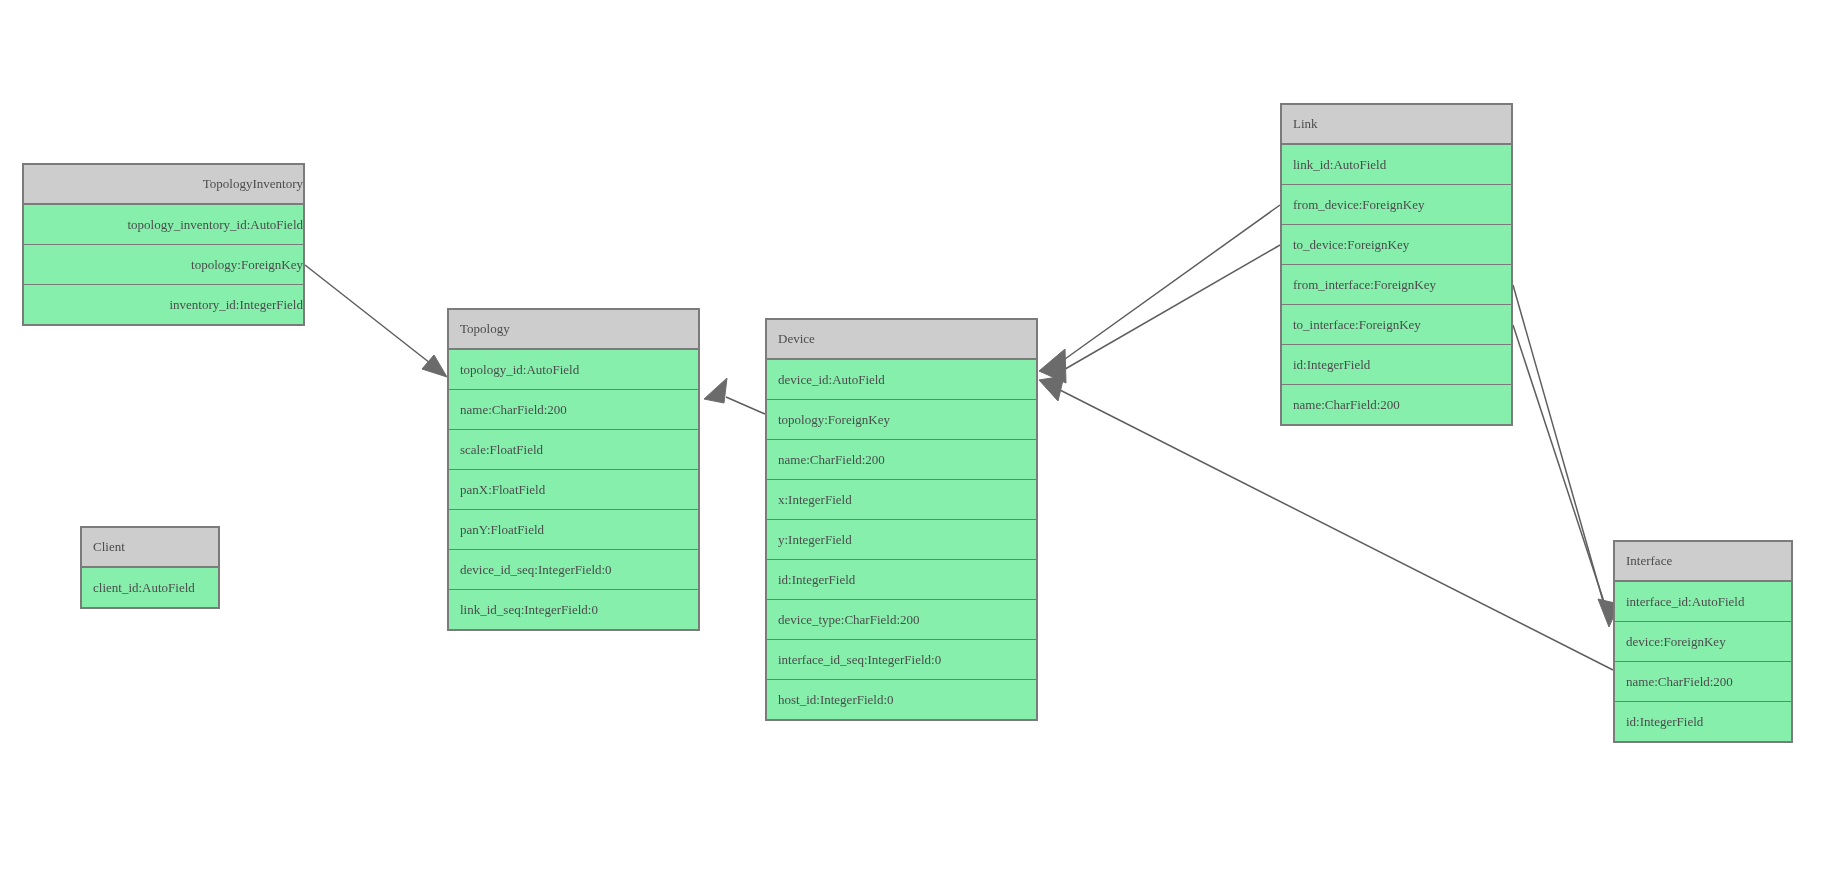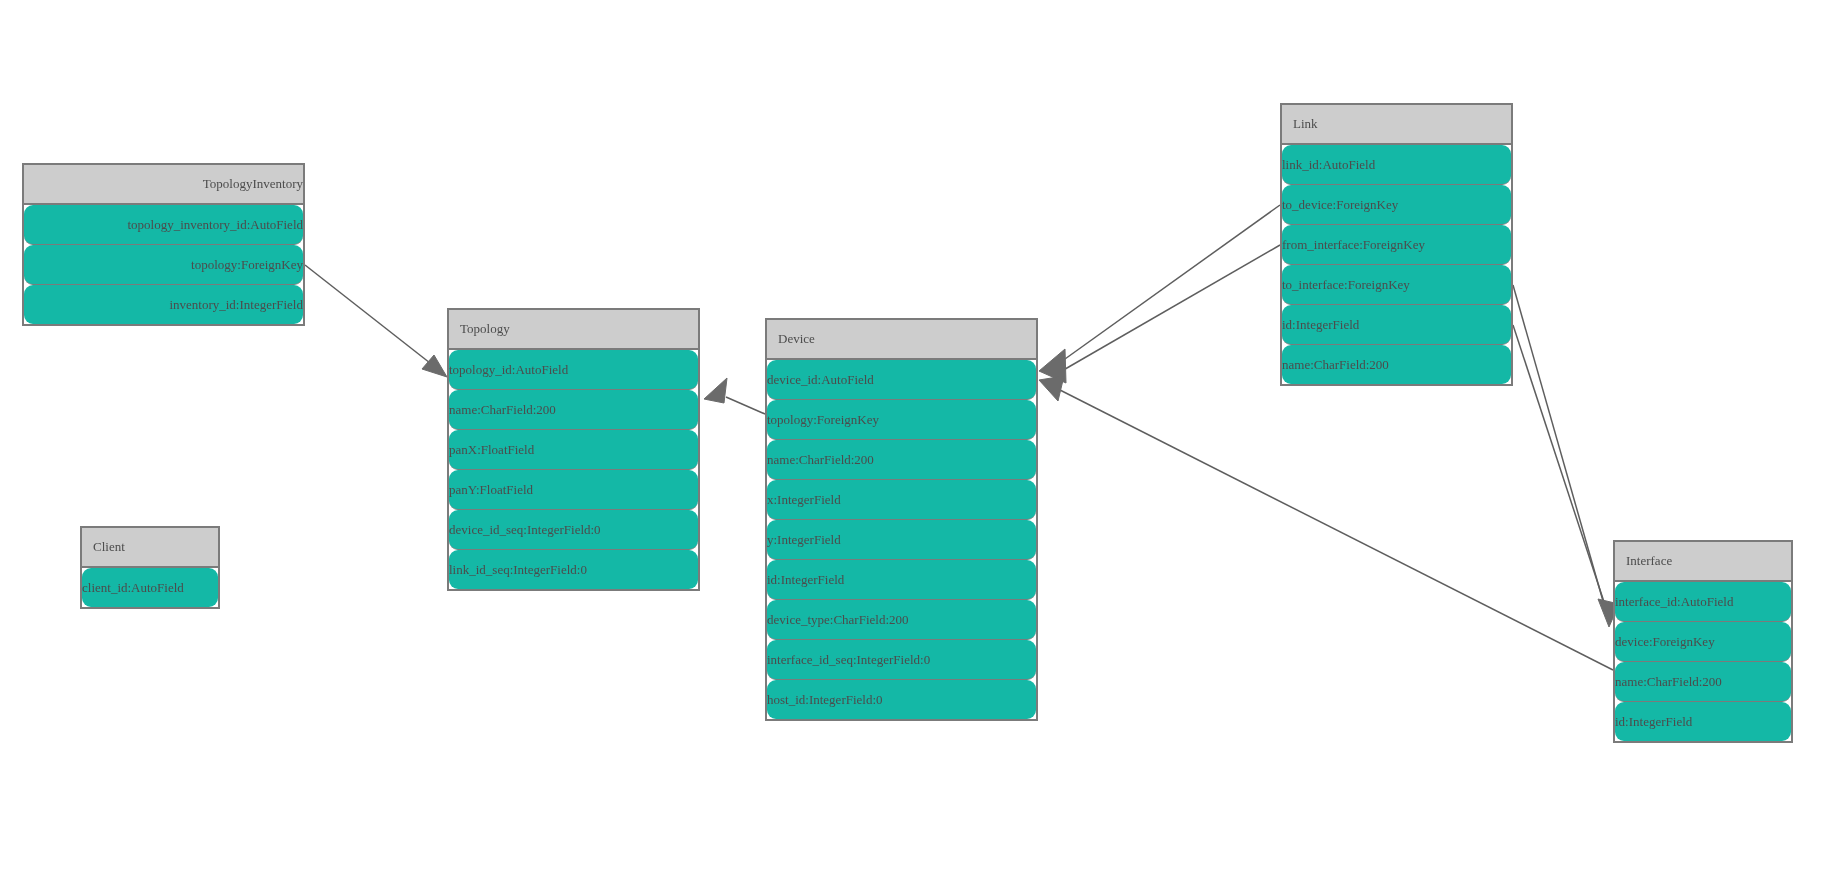--- a/index.html
+++ b/index.html
@@ -32,25 +32,25 @@
     line-height: 38px;
     padding-left: 11px;
     background: #cdcdcd;
     border-bottom: 2px solid #7b7b7b;
     white-space: nowrap;
     overflow: hidden;
   }
   .trow {
     height: 39px;
     line-height: 39px;
+    padding-left: 11px;
     border-bottom: 1px solid #7b7b7b;
     white-space: nowrap;
     overflow: hidden;
-    background: #14b8a6;
-    border-radius: 9px;
+    background: #86efac;
   }
   .trow:last-child { border-bottom: none; }
 
   
   #t-topologyinventory { left: 22px;   top: 163px; width: 283px; text-align: right; }
   #t-topology          { left: 447px;  top: 308px; width: 253px; }
   #t-client            { left: 80px;   top: 526px; width: 140px; }
   #t-device            { left: 765px;  top: 318px; width: 273px; }
   #t-link              { left: 1280px; top: 103px; width: 233px; }
   #t-interface         { left: 1613px; top: 540px; width: 180px; }
@@ -86,20 +86,21 @@
     <div class="thead">TopologyInventory</div>
     <div class="trow">topology_inventory_id:AutoField</div>
     <div class="trow">topology:ForeignKey</div>
     <div class="trow">inventory_id:IntegerField</div>
   </div>
 
   <div class="etable" id="t-topology">
     <div class="thead">Topology</div>
     <div class="trow">topology_id:AutoField</div>
     <div class="trow">name:CharField:200</div>
+    <div class="trow">scale:FloatField</div>
     <div class="trow">panX:FloatField</div>
     <div class="trow">panY:FloatField</div>
     <div class="trow">device_id_seq:IntegerField:0</div>
     <div class="trow">link_id_seq:IntegerField:0</div>
   </div>
 
   <div class="etable" id="t-client">
     <div class="thead">Client</div>
     <div class="trow">client_id:AutoField</div>
   </div>
@@ -113,20 +114,21 @@
     <div class="trow">y:IntegerField</div>
     <div class="trow">id:IntegerField</div>
     <div class="trow">device_type:CharField:200</div>
     <div class="trow">interface_id_seq:IntegerField:0</div>
     <div class="trow">host_id:IntegerField:0</div>
   </div>
 
   <div class="etable" id="t-link">
     <div class="thead">Link</div>
     <div class="trow">link_id:AutoField</div>
+    <div class="trow">from_device:ForeignKey</div>
     <div class="trow">to_device:ForeignKey</div>
     <div class="trow">from_interface:ForeignKey</div>
     <div class="trow">to_interface:ForeignKey</div>
     <div class="trow">id:IntegerField</div>
     <div class="trow">name:CharField:200</div>
   </div>
 
   <div class="etable" id="t-interface">
     <div class="thead">Interface</div>
     <div class="trow">interface_id:AutoField</div>

